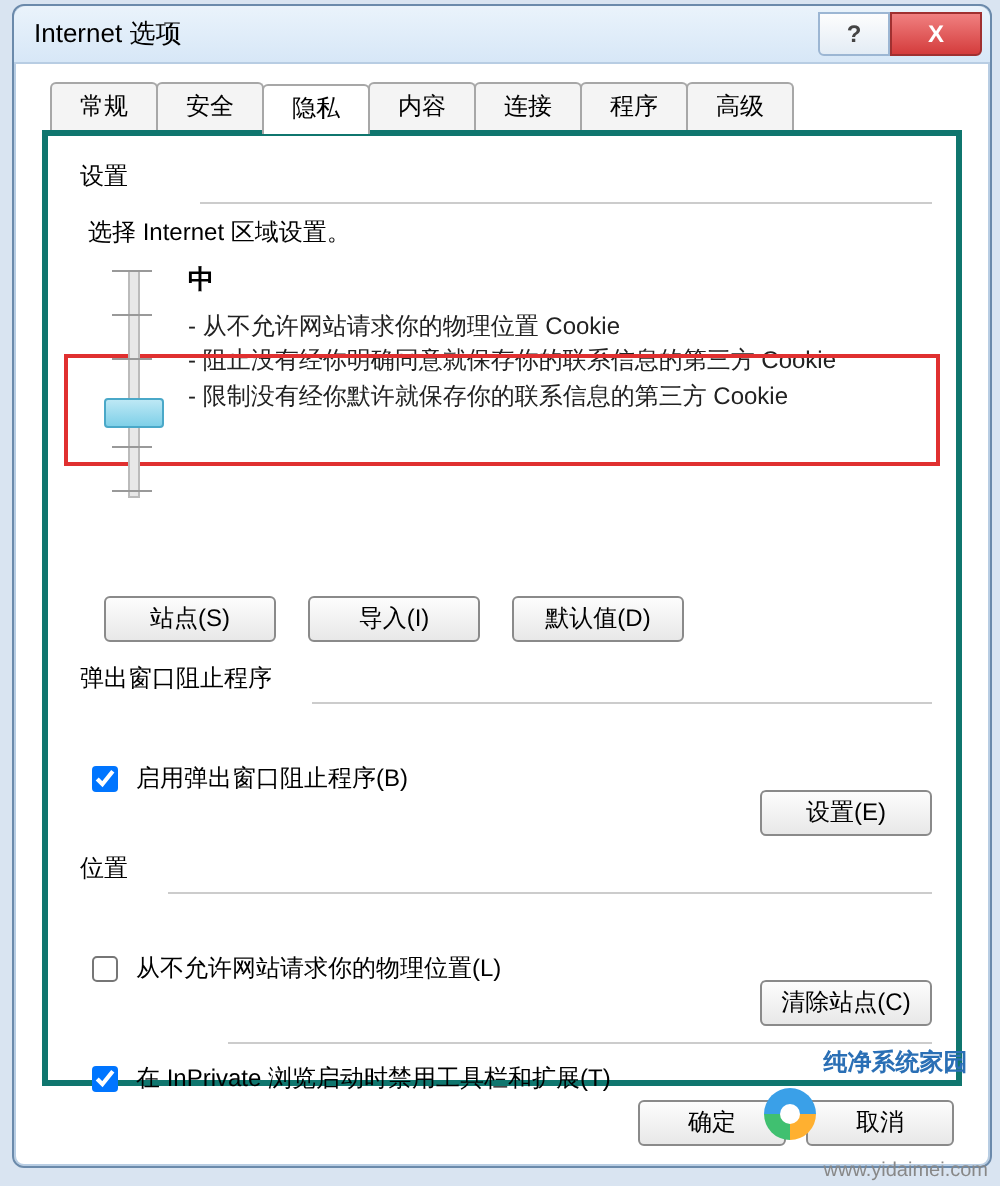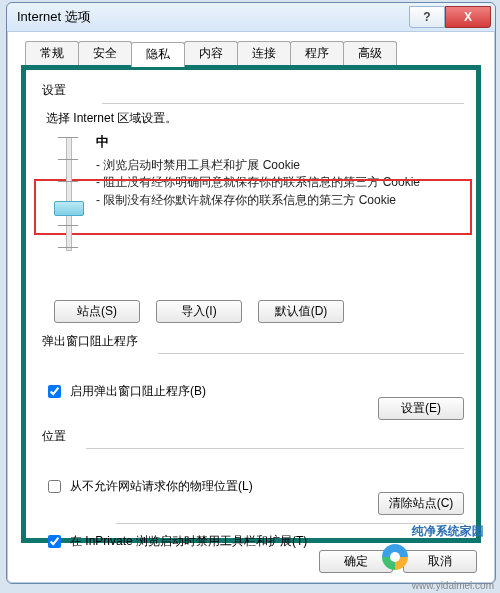--- a/index.html
+++ b/index.html
@@ -82,21 +82,21 @@
     top: 1px;
   }
   .tab.active {
     background: #fff;
     z-index: 2;
     top: 2px;
     padding-bottom: 4px;
   }
   .tab-panel {
     margin: 0 14px;
-    border: 5px solid #0f766e;
+    border: 3px solid #0f766e;
     height: 478px;
     padding: 10px 12px;
     box-sizing: border-box;
     position: relative;
   }
   .section-title {
     font-size: 12px;
     margin: 2px 0 2px 4px;
   }
   .hr-line {
@@ -247,21 +247,21 @@
         <div class="tick" style="top:22px"></div>
         <div class="tick" style="top:44px"></div>
         <div class="tick" style="top:66px"></div>
         <div class="tick" style="top:88px"></div>
         <div class="tick" style="top:110px"></div>
         <div class="thumb"></div>
       </div>
       <div>
         <div class="slider-label">中</div>
         <div class="slider-desc">
-          <div>- 浏览启动时禁用工具栏和扩展 Cookie</div>
+          <div>- 从不允许网站请求你的物理位置 Cookie</div>
           <div>- 阻止没有经你明确同意就保存你的联系信息的第三方 Cookie</div>
           <div>- 限制没有经你默许就保存你的联系信息的第三方 Cookie</div>
         </div>
       </div>
     </div>
 
     <div class="btn-row">
       <div class="btn">站点(S)</div>
       <div class="btn">导入(I)</div>
       <div class="btn">默认值(D)</div>

